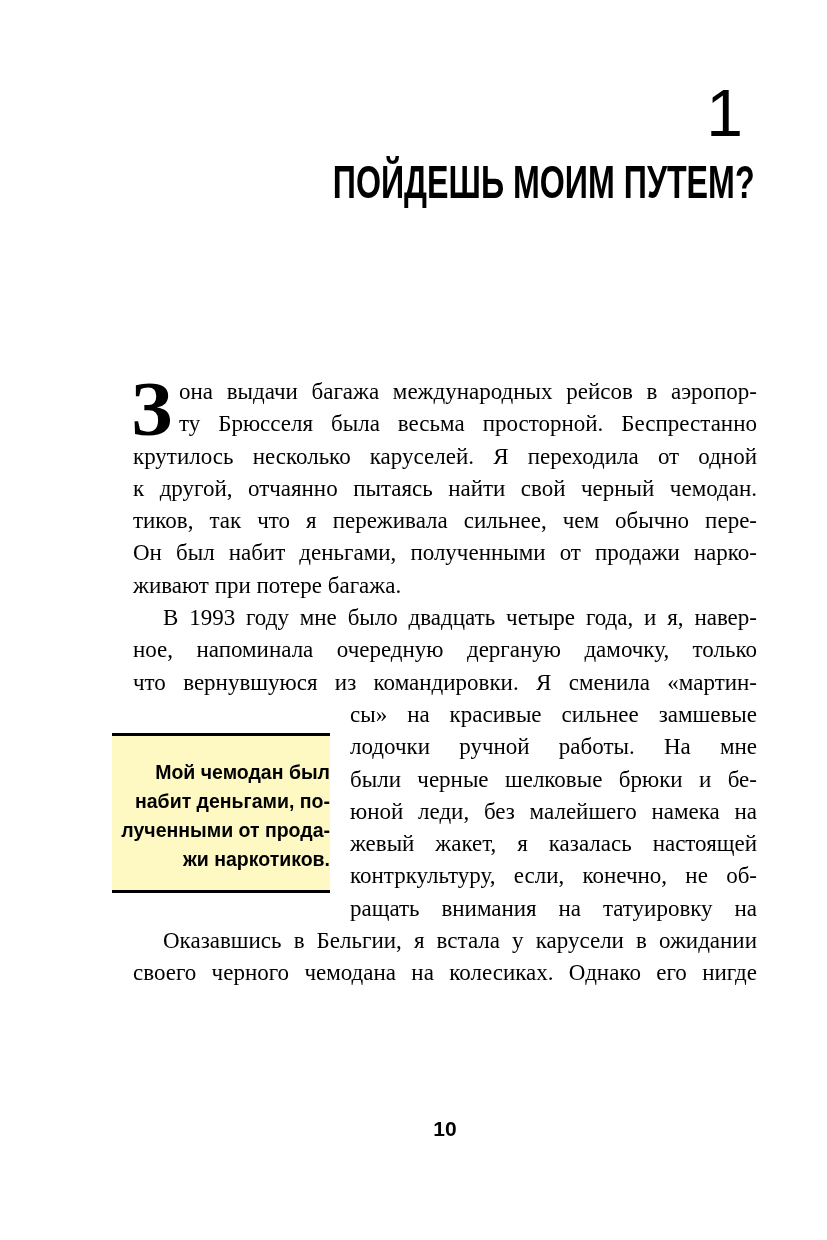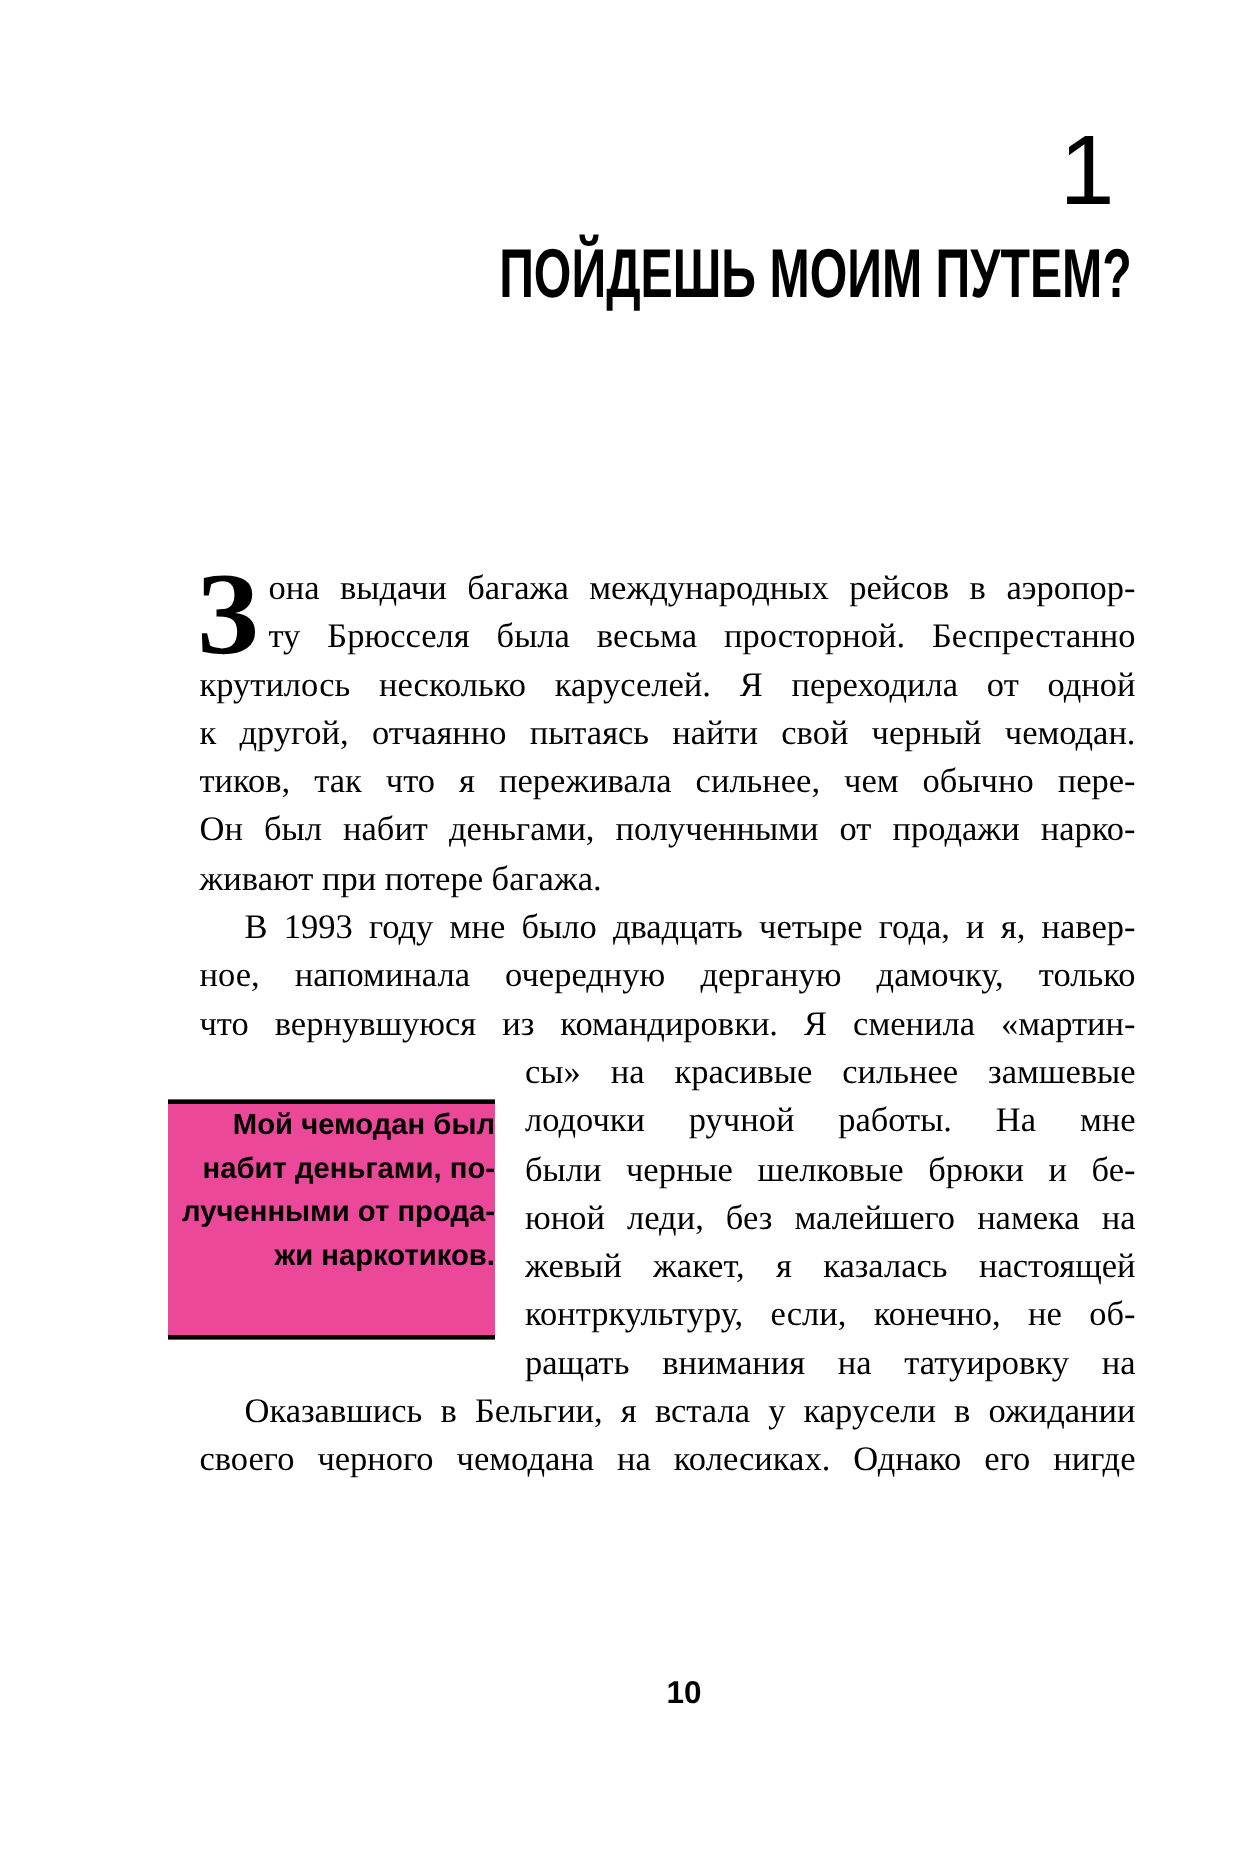--- a/index.html
+++ b/index.html
@@ -64,34 +64,35 @@
     line-height:1;
   }
   
   .pullquote{
     position:absolute;
     left:112px;top:733px;
     width:218px;height:160px;
     box-sizing:border-box;
     border-top:3px solid #000;
     border-bottom:3px solid #000;
+    padding-top:22px;
     font-family:"Liberation Sans", sans-serif;
     font-weight:700;
     font-size:19.5px;
     line-height:29px;
-    background:#ec4899;
+    background:#fef9c3;
   }
   .pullquote .tline{
     text-align:right;
     text-align-last:right;
   }
   
   .folio{
     position:absolute;
-    left:144px;top:1117px;
+    left:133px;top:1117px;
     width:624px;
     text-align:center;
     font-family:"Liberation Sans", sans-serif;
     font-weight:700;
     font-size:21px;
   }
 </style>
 </head>
 <body>
 

